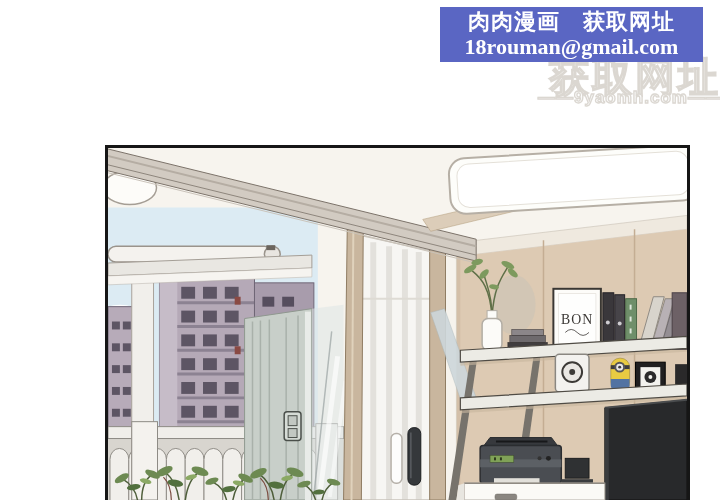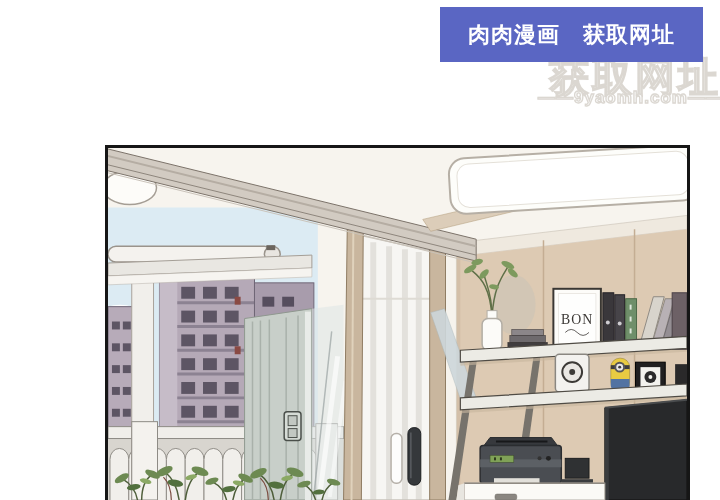--- a/index.html
+++ b/index.html
@@ -25,20 +25,21 @@
 </head>
 <body>
 
 <div class="stage">
 
   <div class="wm wm-cjk">获取网址</div>
   <div class="wm wm-site"><span>——</span><span>9yaomh.com</span><span>——</span></div>
 
   <div class="ad-banner">
     <div class="ad-line1">肉肉漫画　获取网址</div>
+    <div class="ad-line2">18rouman@gmail.com</div>
   </div>
 
   <div class="panel">
     <svg width="579" height="352" viewBox="0 0 585 355" preserveAspectRatio="none">
 
       <rect x="0" y="0" width="585" height="355" fill="#f7f4ee"></rect>
 
       <g>
         <rect x="0" y="60" width="212" height="240" fill="#dcebf3"></rect>
         <ellipse cx="12" cy="166" rx="18" ry="8" fill="#ffffff" opacity="0.95"></ellipse>

